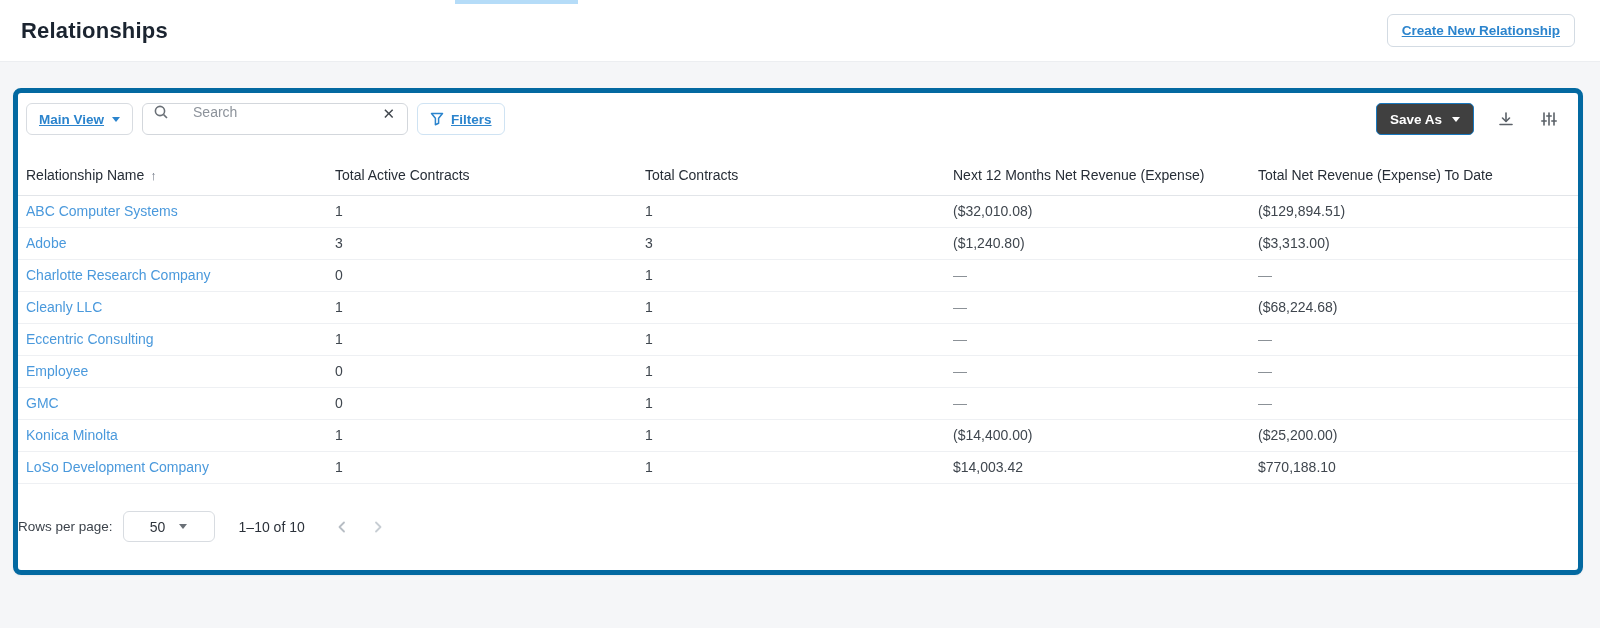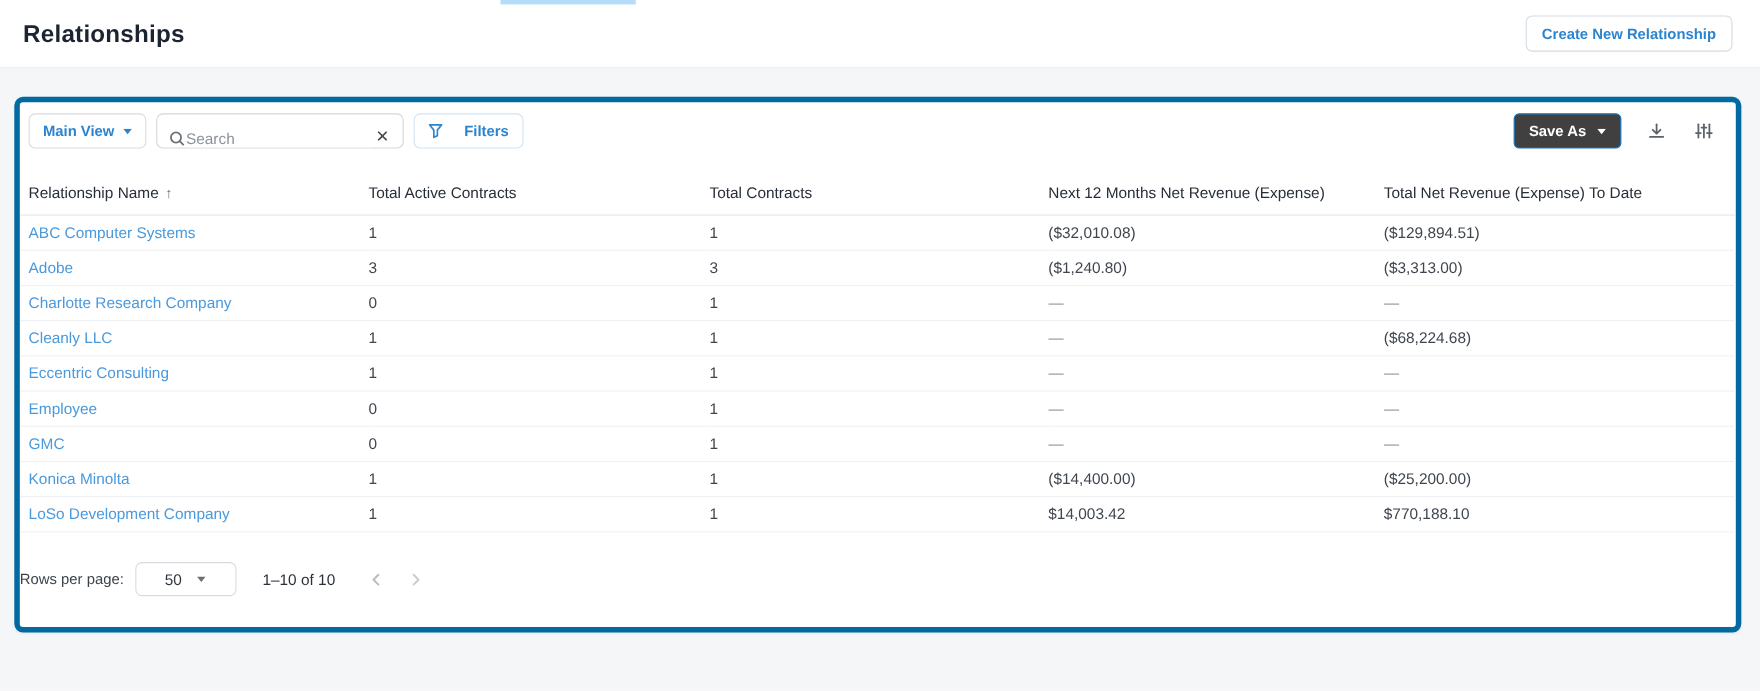--- a/index.html
+++ b/index.html
@@ -15,21 +15,21 @@
     background:#b5dcf8;
   }
   
   .page-header {
     height:62px; background:#ffffff; border-bottom:1px solid #eceef1;
     display:flex; align-items:center; justify-content:space-between;
     padding:0 25px 0 21px;
   }
   .page-title { font-size:22px; font-weight:700; color:#1b2430; letter-spacing:.2px; }
   .btn { background:#fff; border:1px solid #d5dce4; border-radius:6px; cursor:pointer;
-         font-family:"Liberation Sans", sans-serif; }
+         font-family:"Liberation Sans", sans-serif;text-decoration:underline; }
   .create-btn {
     color:#2b84cd; font-size:13.5px; font-weight:700;
     padding:8px 14px; border:1px solid #d3dbe3; border-radius:6px;
   }
   
   .main { padding:26px 17px 0 13px; }
   .card {
     background:#fff; border:5px solid #0369a1; border-radius:8px;
     box-shadow:0 1px 2px rgba(16,24,40,.05);
     height:487px; display:flex; flex-direction:column; overflow:hidden;
@@ -39,24 +39,24 @@
     height:62px; flex:none; display:flex; align-items:flex-start;
     justify-content:space-between; padding:10px 18px 0 8px;
   }
   .toolbar-left { display:flex; align-items:center; gap:9px; }
   .toolbar-right { display:flex; align-items:center; gap:21px; padding-top:0; }
   .pill-btn {
     height:32px; display:flex; align-items:center; gap:8px; padding:0 12px;
     color:#2b84cd; font-size:13.5px; font-weight:700;
     border:1px solid #d8dce1; border-radius:6px;
   }
-  .filters-btn { border-color:#cfe3f3; gap:19px; }
+  .filters-btn { border-color:#cfe3f3; gap:7px; }
   .search-box {
-    width:225px; height:32px; border:1px solid #d3d7dc; border-radius:6px;
-    display:flex; align-items:flex-end; padding:0 10px; gap:0; background:#fff;
+    width:266px; height:32px; border:1px solid #d3d7dc; border-radius:6px;
+    display:flex; align-items:flex-start; padding:0 10px; gap:24px; background:#fff;
   }
   .search-box input {
     flex:1; border:none; outline:none; font-size:14px; color:#343a42; min-width:0;
     font-family:"Liberation Sans", sans-serif;
   }
   .search-box input::placeholder { color:#8d939b; }
   .clear-x { border:none; background:none; color:#41474e; font-size:15px; line-height:1;
              cursor:pointer; padding:2px; }
   .saveas-btn {
     height:32px; background:#404040; border:1px solid #1878be; border-radius:5px;

